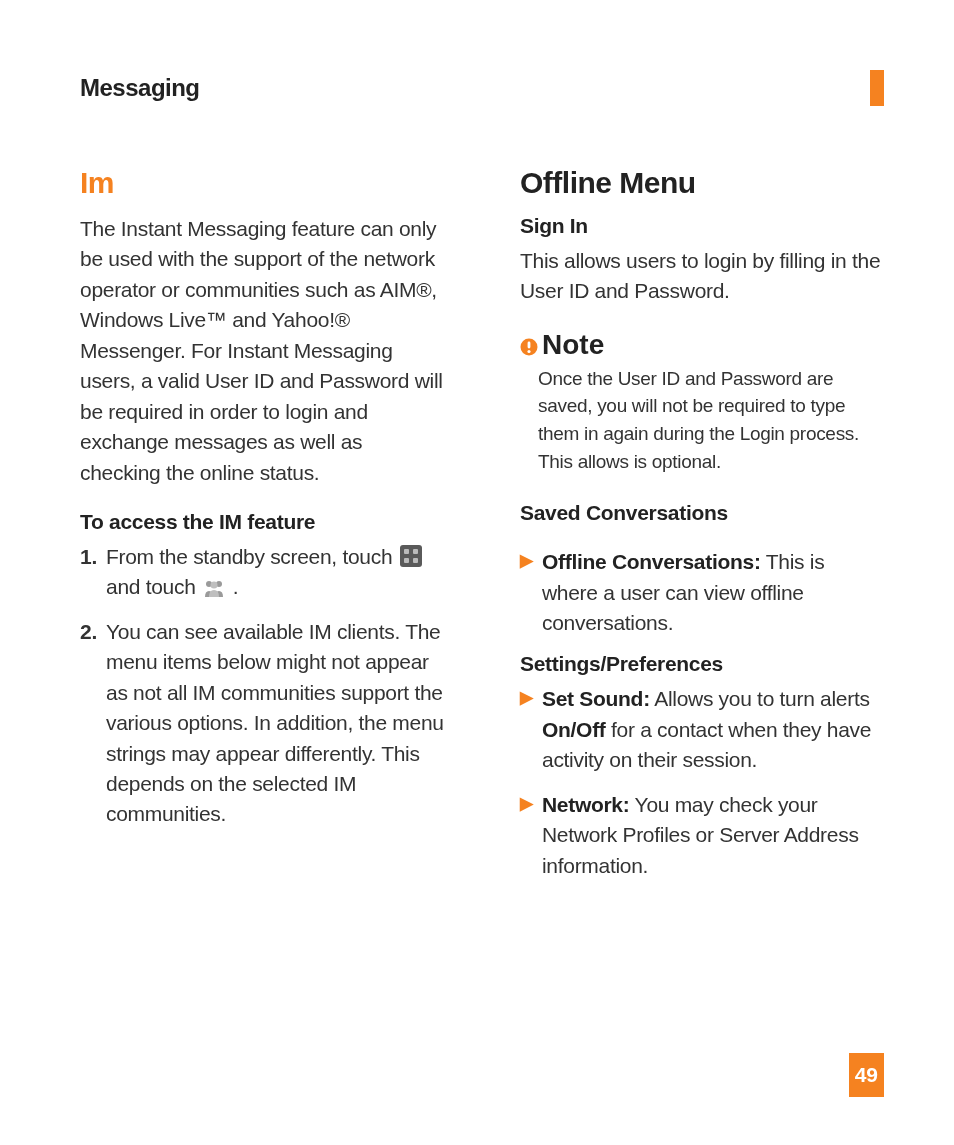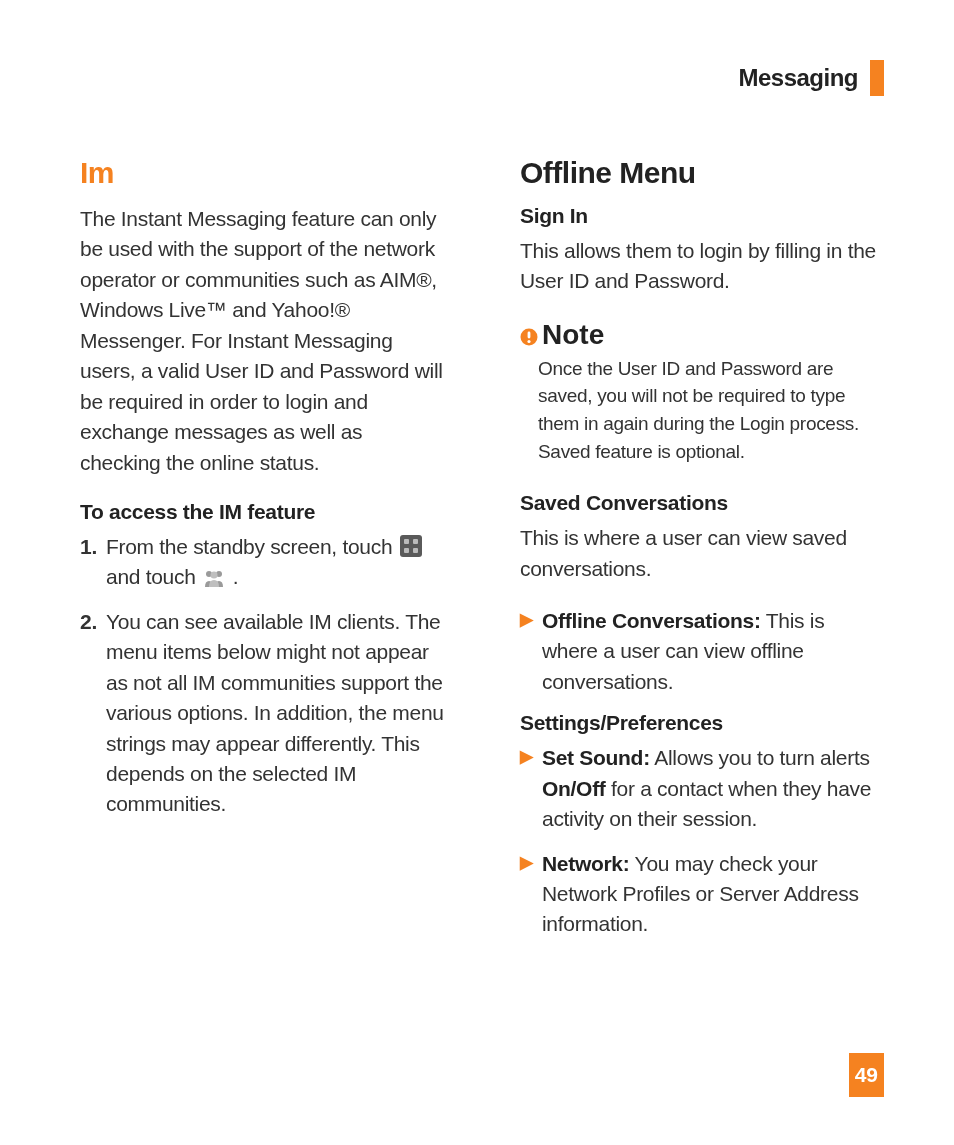--- a/index.html
+++ b/index.html
@@ -12,23 +12,24 @@
   }
   .page {
     width: 954px;
     height: 1145px;
     position: relative;
     box-sizing: border-box;
     padding: 60px 70px 60px 80px;
   }
   .header {
     display: flex;
-    justify-content: flex-end;
+    justify-content: space-between;
     align-items: center;
     margin-bottom: 60px;
+    margin-top: 10px;
   }
   .header-title {
     font-size: 24px;
     font-weight: 700;
     color: #222;
     margin-right: 12px;
     letter-spacing: -0.5px;
   }
   .header-bar {
     width: 14px;
@@ -208,38 +209,37 @@
         <span class="num">2.</span>
         <span class="txt">You can see available IM clients. The menu items below might not appear as not all IM communities support the various options. In addition, the menu strings may appear differently. This depends on the selected IM communities.</span>
       </div>
     </div>
 
     <div class="col">
       <h1 class="black">Offline Menu</h1>
 
       <div class="section">
         <h2>Sign In</h2>
-        <p>This allows them to login by filling in the User ID and Password.</p>
+        <p>This allows users to login by filling in the User ID and Password.</p>
       </div>
 
       <div class="note-row">
         <span class="note-icon">
           <svg viewBox="0 0 18 18" width="18" height="18">
             <circle cx="9" cy="9" r="8.5" fill="#f58220"></circle>
             <rect x="7.6" y="3.5" width="2.8" height="7" rx="1.4" fill="#fff"></rect>
             <circle cx="9" cy="13.5" r="1.6" fill="#fff"></circle>
           </svg>
         </span>
         <span class="note-label">Note</span>
       </div>
-      <p class="note-body">Once the User ID and Password are saved, you will not be required to type them in again during the Login process. Saved feature is optional.</p>
+      <p class="note-body">Once the User ID and Password are saved, you will not be required to type them in again during the Login process. This allows is optional.</p>
 
       <div class="section">
         <h2>Saved Conversations</h2>
-        <p>This is where a user can view saved conversations.</p>
       </div>
 
       <div class="bullet">
         <span class="arrow">▶</span>
         <span class="txt">
           <span class="bold">Offline Conversations:</span><span> This is where a user can view offline conversations.</span>
         </span>
       </div>
 
       <h2>Settings/Preferences</h2>

